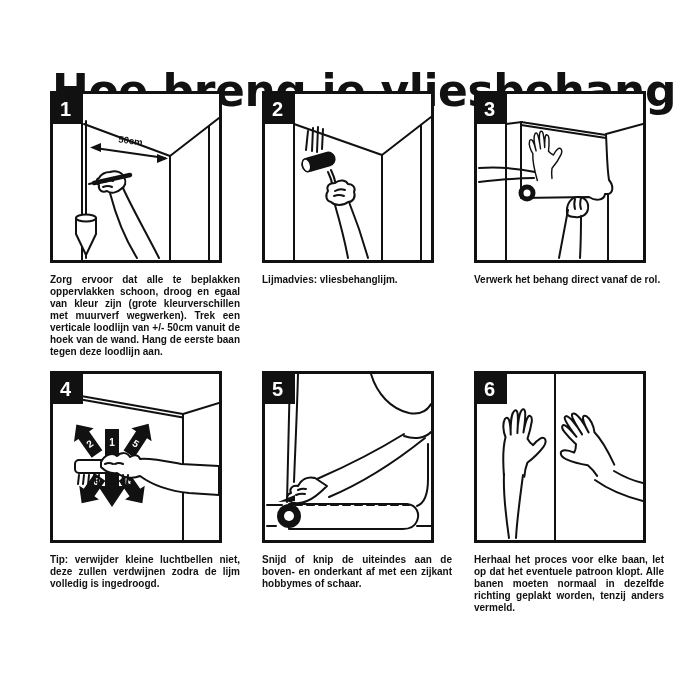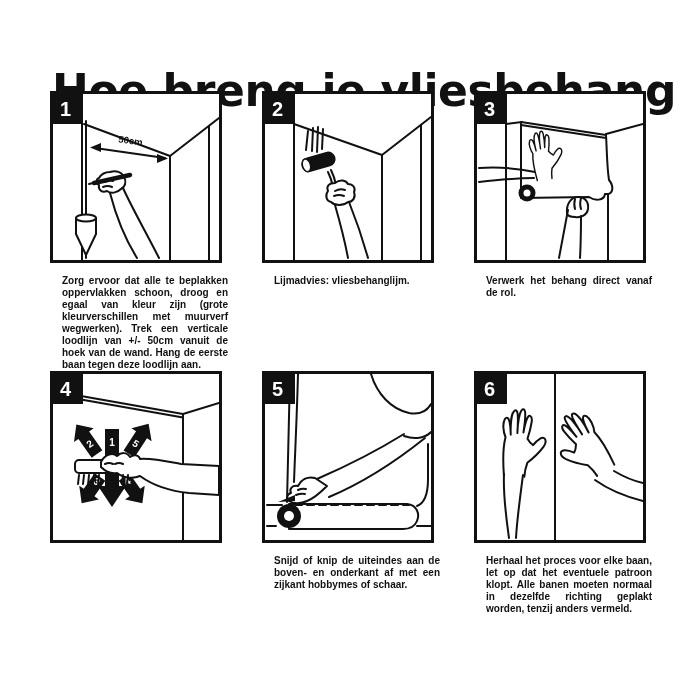--- a/index.html
+++ b/index.html
@@ -11,21 +11,21 @@
   .c1{left:50px}.c2{left:262px}.c3{left:474px}
   .r1{top:91px}.r2{top:371px}
   .panel{position:relative;width:172px;height:172px;border:3px solid #111;
          box-sizing:border-box;background:#fff;}
   .panel svg{position:absolute;left:0;top:0;width:166px;height:166px;display:block;}
   .badge{position:absolute;left:0;top:0;width:30px;height:30px;background:#111;color:#fff;
          z-index:5;display:flex;align-items:center;padding-left:7px;box-sizing:border-box;
          font-size:20px;font-weight:700;line-height:28px;}
   .caption{margin-top:11px;font-size:10px;font-weight:700;line-height:12px;
            text-align:justify;width:190px;}
-  .caption p{margin:12px;}
+  .caption p{margin:0;}
   .caption p + p{margin-top:12px;font-style:italic;}
   .step6 .caption p + p{margin-top:0;}
   
   svg .ln{fill:none;stroke:#111;stroke-width:2;stroke-linecap:round;stroke-linejoin:round;}
   svg .wh{fill:#fff;stroke:#111;stroke-width:2;stroke-linecap:round;stroke-linejoin:round;}
   svg .bk{fill:#111;stroke:none;}
   svg text{font-family:"Liberation Sans",sans-serif;font-weight:700;}
   svg .num{fill:#fff;font-size:10px;text-anchor:middle;}
   svg .meas{fill:#111;font-size:9.5px;text-anchor:middle;}
 </style>
@@ -164,20 +164,21 @@
           <text class="num" x="0" y="9" transform="rotate(180)">4</text>
         </g>
 
         <rect class="wh" x="22" y="86" width="56" height="13" rx="4"></rect>
         <path class="wh" d="M48,88 C52,80 60,78 64,82 C68,78 74,78 77,83 C81,80 86,81 87,85 C98,84 112,87 128,90 L166,92 L166,121 L136,119 C116,117 98,110 87,102 C80,105 70,104 64,99 C58,100 52,97 48,93 Z"></path>
         <path class="ln" d="M52,90 Q56,88 60,90 M62,90 Q66,88 70,90"></path>
         <path class="ln" d="M26,101 L25,110 M31,101 L30,110 M36,101 L35,111 M41,101 L40,110 M46,101 L45,111 M60,101 L59,110 M65,101 L64,111 M70,101 L69,110 M75,101 L74,110"></path>
       </svg>
     </div>
     <div class="caption">
+      <p>Tip: verwijder kleine luchtbellen niet, deze zullen verdwijnen zodra de lijm volledig is ingedroogd.</p>
     </div>
   </section>
 
   <section class="step c2 r2">
     <div class="panel">
       <div class="badge">
         <span>5</span>
       </div>
       <svg viewBox="0 0 166 166">
         <path class="ln" d="M25,0 L22,128"></path>

